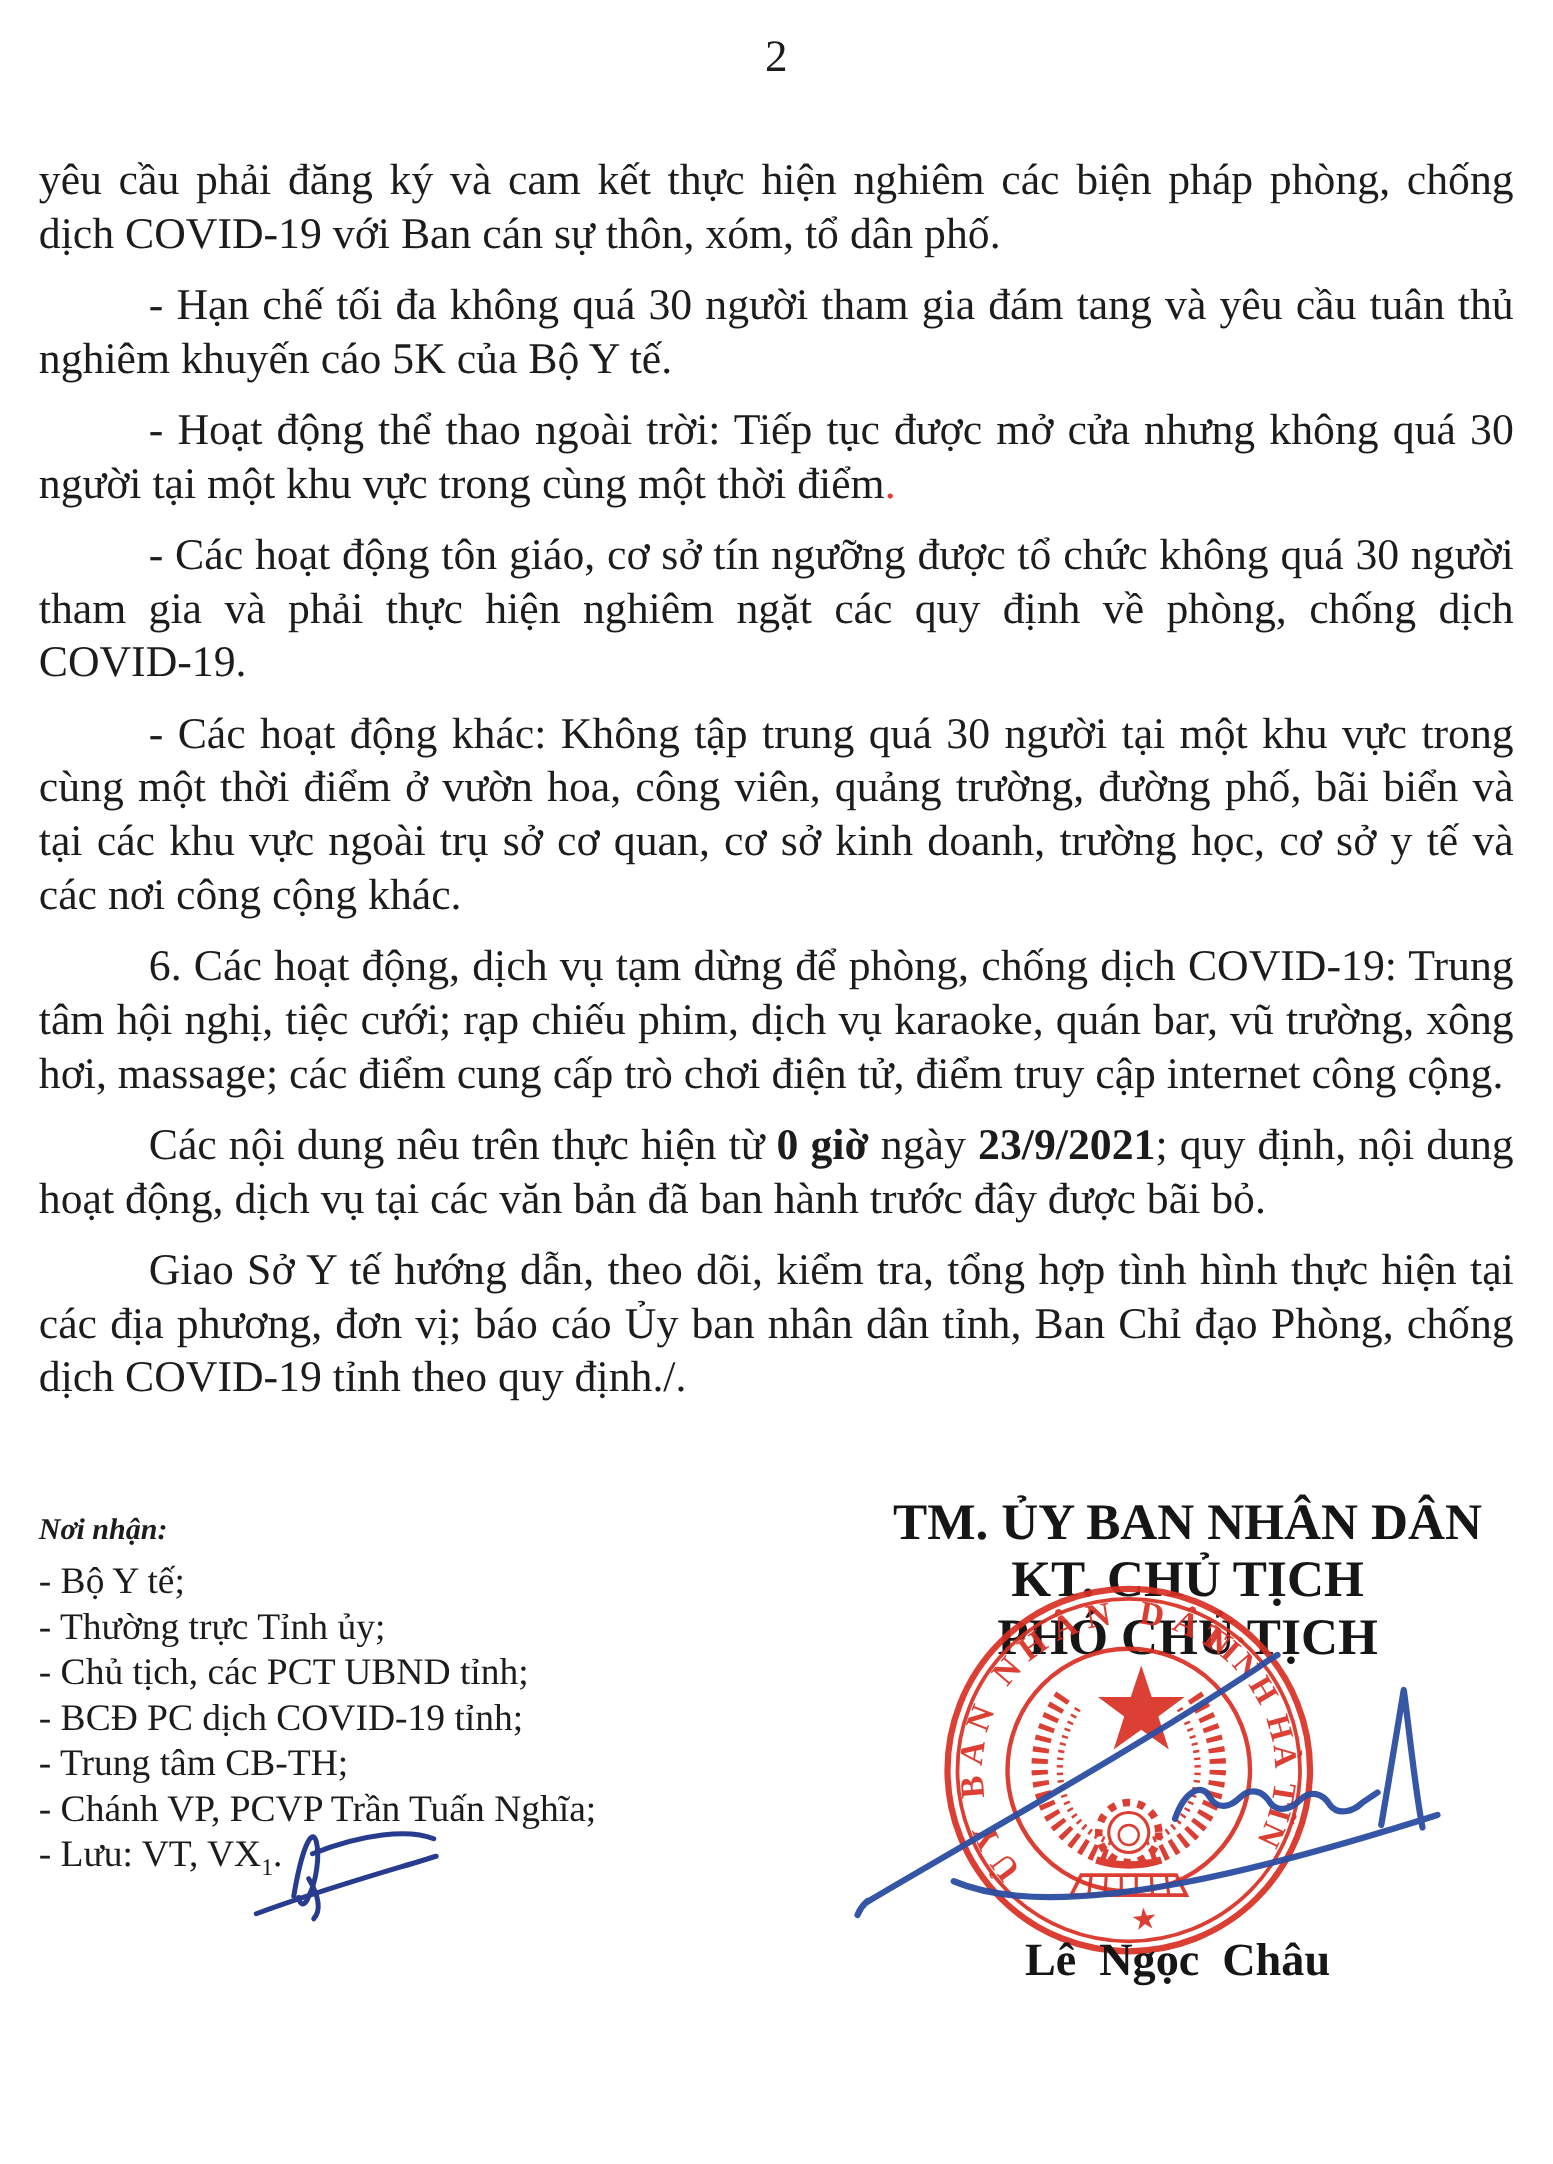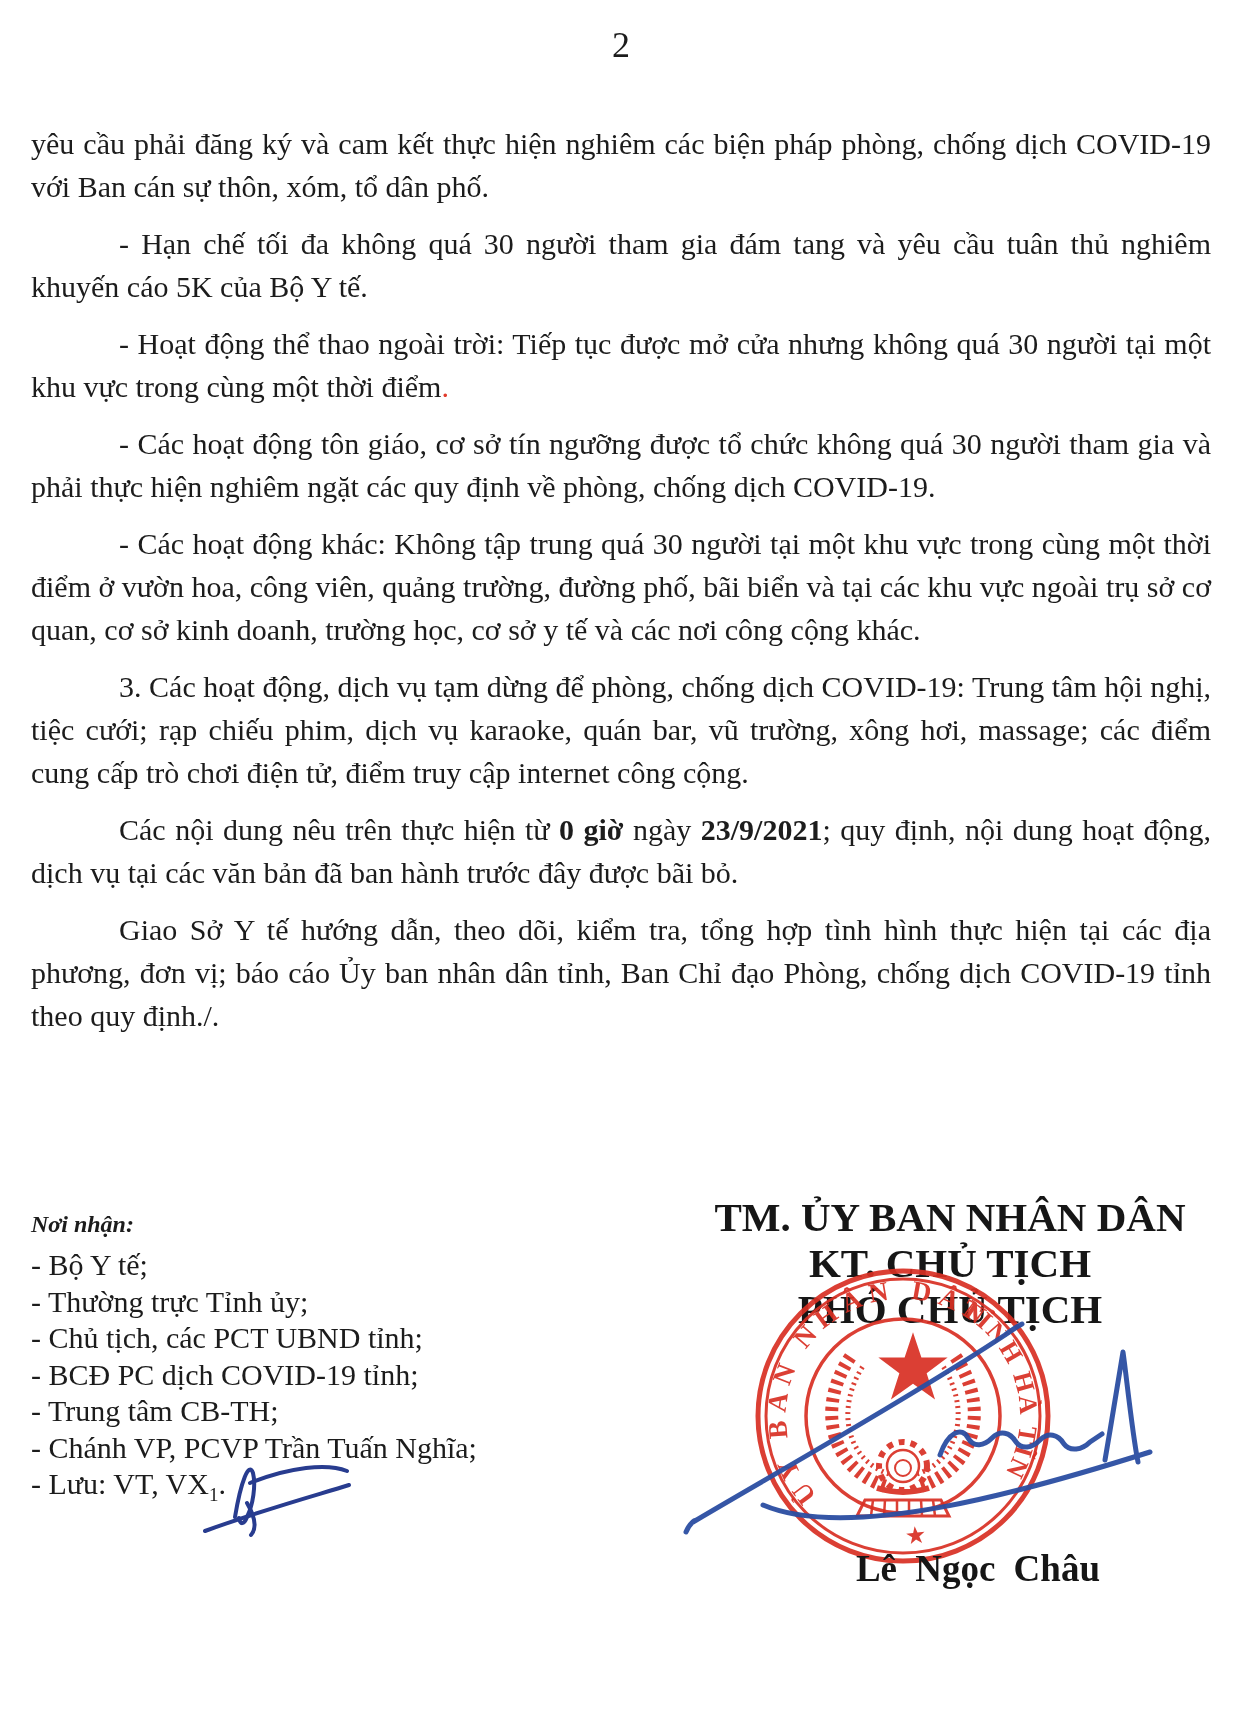--- a/index.html
+++ b/index.html
@@ -11,21 +11,21 @@
     font-family:"Liberation Serif","DejaVu Serif",serif;
     color:#1c1c1c;
     overflow:hidden;
   }
   .page-number{
     position:absolute;top:24px;left:0;width:1242px;
     text-align:center;font-size:36px;
   }
   .doc-body{
     position:absolute;top:122px;left:31px;width:1180px;
-    font-size:30px;line-height:43px;
+    font-size:35px;line-height:43px;
     text-align:justify;
   }
   .doc-body p{margin:0 0 14px 0;}
   .doc-body p.indent{text-indent:88px;}
   .seg-bold{font-weight:bold;}
   .seg-red{color:#e23b2c;}
   .footer-left{
     position:absolute;top:1205px;left:31px;width:560px;
   }
   .recipients-label{
@@ -35,41 +35,41 @@
     font-size:30px;line-height:36.5px;white-space:nowrap;
   }
   .recipients sub{font-size:19px;}
   .footer-right{
     position:absolute;top:1194px;left:700px;width:500px;
     text-align:center;font-size:41px;font-weight:bold;line-height:46px;
     color:#161616;
   }
   .signer-name{
     position:absolute;top:1547px;left:820px;width:280px;
-    text-align:right;font-size:37px;font-weight:bold;word-spacing:9px;
+    text-align:left;font-size:37px;font-weight:bold;word-spacing:9px;
     color:#161616;
   }
   .seal-svg{position:absolute;top:1266px;left:753px;width:300px;height:300px;}
   .sig-svg{position:absolute;top:1280px;left:650px;width:520px;height:290px;}
   .paraph-svg{position:absolute;top:1445px;left:195px;width:165px;height:95px;}
 </style>
 </head>
 <body>
 
 <div class="page">
 
   <div class="page-number">2</div>
 
   <div class="doc-body" id="doc-body">
       <p class=""><span>yêu cầu phải đăng ký và cam kết thực hiện nghiêm các biện pháp phòng, chống dịch COVID-19 với Ban cán sự thôn, xóm, tổ dân phố.</span></p>
       <p class="indent"><span>- Hạn chế tối đa không quá 30 người tham gia đám tang và yêu cầu tuân thủ nghiêm khuyến cáo 5K của Bộ Y tế.</span></p>
       <p class="indent"><span>- Hoạt động thể thao ngoài trời: Tiếp tục được mở cửa nhưng không quá 30 người tại một khu vực trong cùng một thời điểm</span><span class="seg-red">.</span></p>
       <p class="indent"><span>- Các hoạt động tôn giáo, cơ sở tín ngưỡng được tổ chức không quá 30 người tham gia và phải thực hiện nghiêm ngặt các quy định về phòng, chống dịch COVID-19.</span></p>
       <p class="indent"><span>- Các hoạt động khác: Không tập trung quá 30 người tại một khu vực trong cùng một thời điểm ở vườn hoa, công viên, quảng trường, đường phố, bãi biển và tại các khu vực ngoài trụ sở cơ quan, cơ sở kinh doanh, trường học, cơ sở y tế và các nơi công cộng khác.</span></p>
-      <p class="indent"><span>3. Các hoạt động, dịch vụ tạm dừng để phòng, chống dịch COVID-19: Trung tâm hội nghị, tiệc cưới; rạp chiếu phim, dịch vụ karaoke, quán bar, vũ trường, xông hơi, massage; các điểm cung cấp trò chơi điện tử, điểm truy cập internet công cộng.</span></p>
+      <p class="indent"><span>6. Các hoạt động, dịch vụ tạm dừng để phòng, chống dịch COVID-19: Trung tâm hội nghị, tiệc cưới; rạp chiếu phim, dịch vụ karaoke, quán bar, vũ trường, xông hơi, massage; các điểm cung cấp trò chơi điện tử, điểm truy cập internet công cộng.</span></p>
       <p class="indent"><span>Các nội dung nêu trên thực hiện từ </span><span class="seg-bold">0 giờ</span><span> ngày </span><span class="seg-bold">23/9/2021</span><span>; quy định, nội dung hoạt động, dịch vụ tại các văn bản đã ban hành trước đây được bãi bỏ.</span></p>
       <p class="indent"><span>Giao Sở Y tế hướng dẫn, theo dõi, kiểm tra, tổng hợp tình hình thực hiện tại các địa phương, đơn vị; báo cáo Ủy ban nhân dân tỉnh, Ban Chỉ đạo Phòng, chống dịch COVID-19 tỉnh theo quy định./.</span></p>
     </div>
 
   <div class="footer-left">
     <div class="recipients-label">Nơi nhận:</div>
     <div class="recipients" id="recipients">
         <div>- Bộ Y tế;</div>
         <div>- Thường trực Tỉnh ủy;</div>
         <div>- Chủ tịch, các PCT UBND tỉnh;</div>

